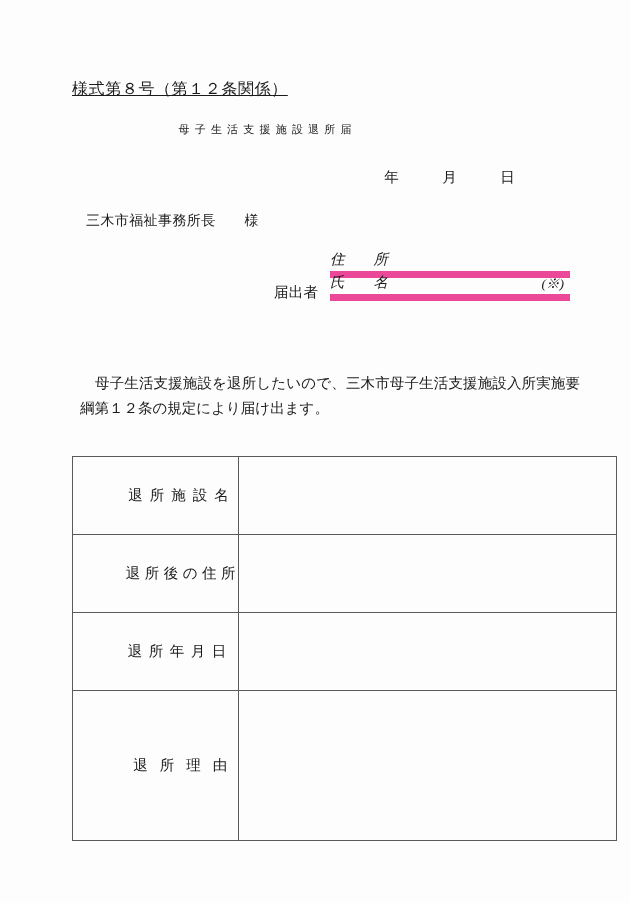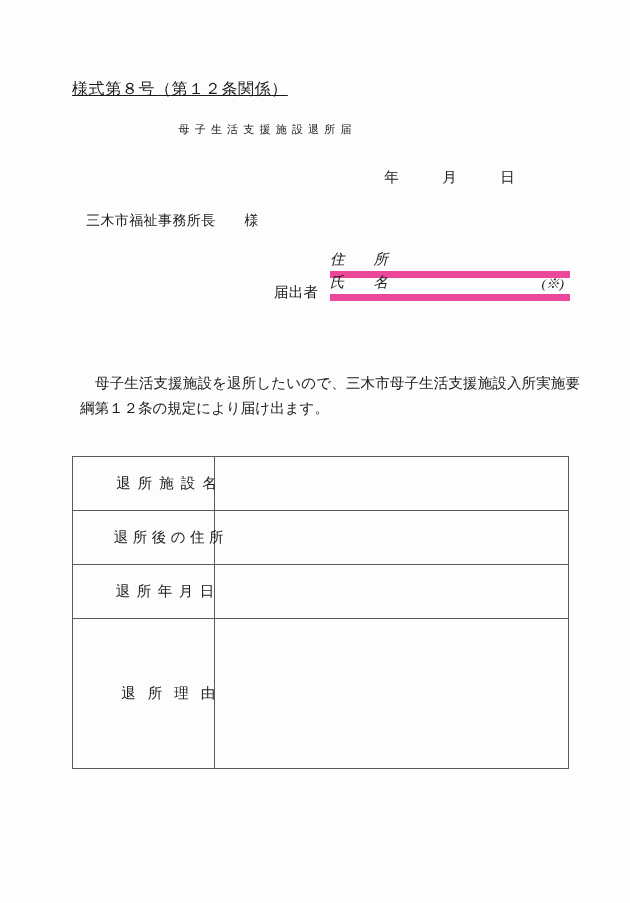--- a/index.html
+++ b/index.html
@@ -134,21 +134,21 @@
   
   .form-table {
     left: 72px;
     top: 456px;
     width: 494px;
     border-collapse: collapse;
     table-layout: fixed;
   }
   .form-table td {
     border: 1px solid #5a5a5a;
-    padding: 0;
+    padding: 12px;
     vertical-align: middle;
   }
   .form-table td.label-cell {
     width: 141px;
     text-align: center;
     font-size: 14.5px;
     white-space: pre;
   }
   .form-table td.value-cell {
     width: 353px;

